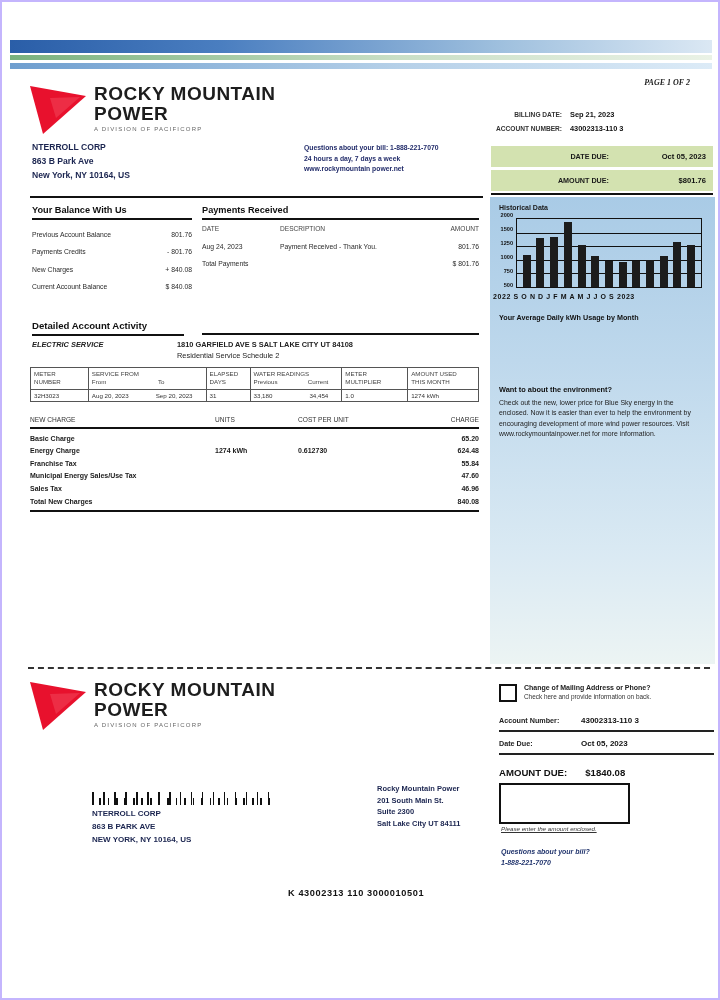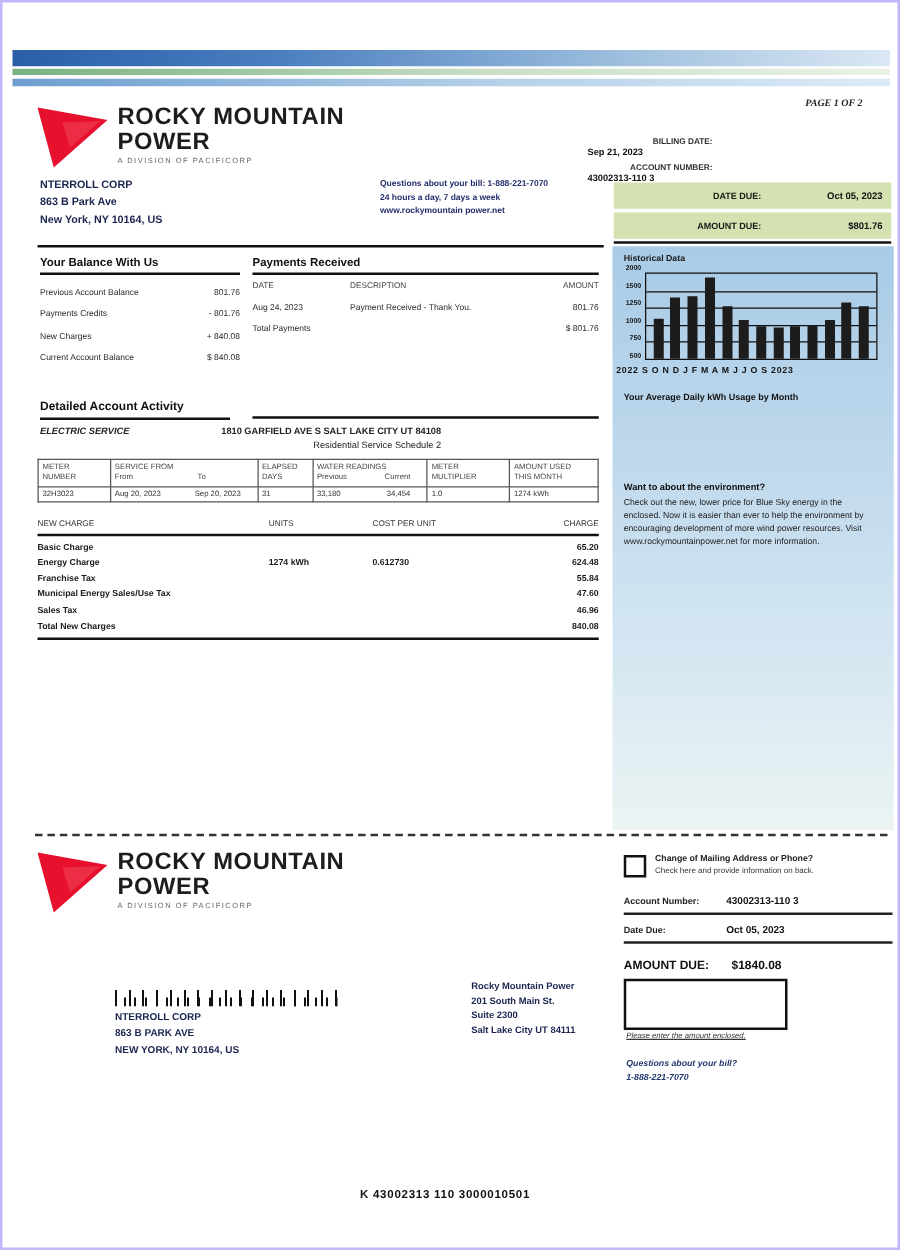--- a/index.html
+++ b/index.html
@@ -10,21 +10,21 @@
   .bar1{left:8px;right:6px;top:38px;height:13px;background:linear-gradient(90deg,#2a5ea8 0%,#4a7ec0 30%,#9fc0de 70%,#dbe8f4 100%);}
   .bar2{left:8px;right:6px;top:53px;height:5px;background:linear-gradient(90deg,#79b27e 0%,#c9dfc6 55%,#eaf2e6 100%);}
   .bar3{left:8px;right:6px;top:61px;height:6px;background:linear-gradient(90deg,#6e9ecf 0%,#b5d0e8 55%,#dcebf7 100%);}
   .page-label{top:76px;right:28px;font-family:"Liberation Serif",serif;font-style:italic;font-weight:bold;font-size:8px;color:#222;}
   
   .logo{display:flex;align-items:flex-start;gap:6px;}
   .logo-text .l1{font-size:19px;font-weight:bold;color:#1d1d1d;letter-spacing:.5px;line-height:1;}
   .logo-text .l2{font-size:19px;font-weight:bold;color:#1d1d1d;letter-spacing:.5px;line-height:1;margin-top:1px;}
   .logo-text .l3{font-size:6px;color:#666;letter-spacing:1.2px;margin-top:3px;}
   
-  .hrow{display:flex;align-items:baseline;flex-direction:column;}
+  .hrow{display:flex;align-items:baseline;}
   .hlabel{width:100px;text-align:right;font-size:6.6px;font-weight:bold;color:#333;}
   .hvalue{margin-left:8px;font-size:7.4px;font-weight:bold;color:#111;}
   .due-box{left:489px;width:222px;height:21px;background:#d3e2b0;display:flex;align-items:center;}
   .due-box .dlabel{width:118px;text-align:right;font-size:7.2px;font-weight:bold;color:#1a1a1a;}
   .due-box .dvalue{flex:1;text-align:right;padding-right:7px;font-size:7.6px;font-weight:bold;color:#111;}
   .navy{color:#1b2550;}
   .cust{font-size:8.6px;font-weight:bold;line-height:1.62;}
   .contact{font-size:6.8px;font-weight:bold;color:#232d6b;line-height:1.55;}
   .hr-left{left:28px;width:453px;top:194px;height:2px;background:#111;}
   .hr-right{left:489px;width:222px;top:191px;height:2px;background:#111;}
@@ -182,21 +182,21 @@
     <div class="brow">
         <span>Current Account Balance</span>
         <span>$ 840.08</span>
       </div>
   </div>
 
   <div class="abs sec-title" style="left:30px;top:318px;width:152px;font-size:9.6px;">Detailed Account Activity</div>
   <div class="abs daa-line"></div>
 
   <div class="abs svc" style="left:30px;top:338px;font-style:italic;font-weight:bold;">ELECTRIC SERVICE</div>
-  <div class="abs" style="left:175px;top:338px;text-align:right;">
+  <div class="abs" style="left:175px;top:338px;">
     <div class="svc" style="font-weight:bold;">1810 GARFIELD AVE S SALT LAKE CITY UT 84108</div>
     <div class="svc" style="margin-top:2px;">Residential Service Schedule 2</div>
   </div>
 
   <table class="meter abs" style="left:28px;top:365px;">
     <colgroup>
         <col style="width:58px">
         <col style="width:118px">
         <col style="width:44px">
         <col style="width:92px">
@@ -392,15 +392,15 @@
   <div class="abs barcode" style="left:90px;top:790px;">
     <div class="bc-tall"></div>
       <div class="bc-short"></div>
   </div>
   <div class="abs mail navy" style="left:90px;top:806px;">
     <div>NTERROLL CORP</div>
     <div>863 B PARK AVE</div>
     <div>NEW YORK, NY 10164, US</div>
   </div>
 
-  <div class="abs scan-code" style="left:286px;top:948px;">K 43002313 110 3000010501</div>
+  <div class="abs scan-code" style="left:286px;top:886px;">K 43002313 110 3000010501</div>
 
 </div>
 
 </body></html>

